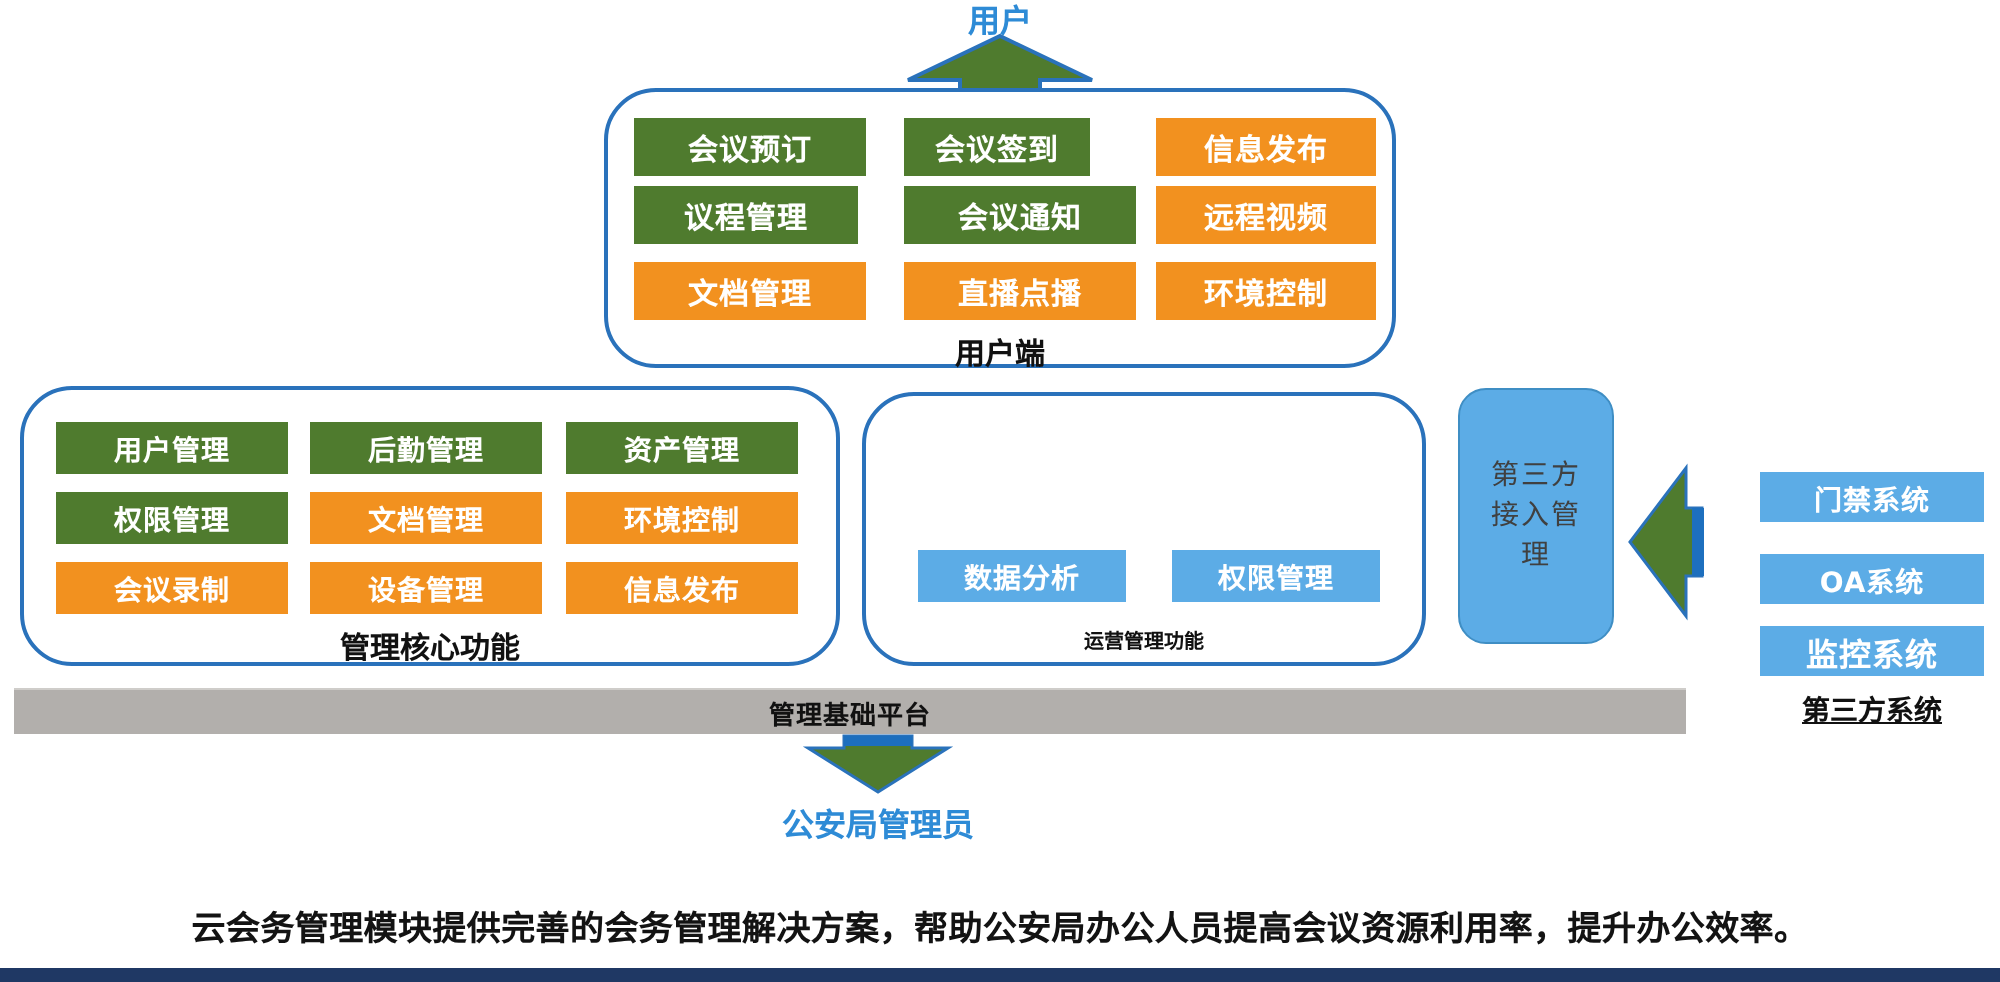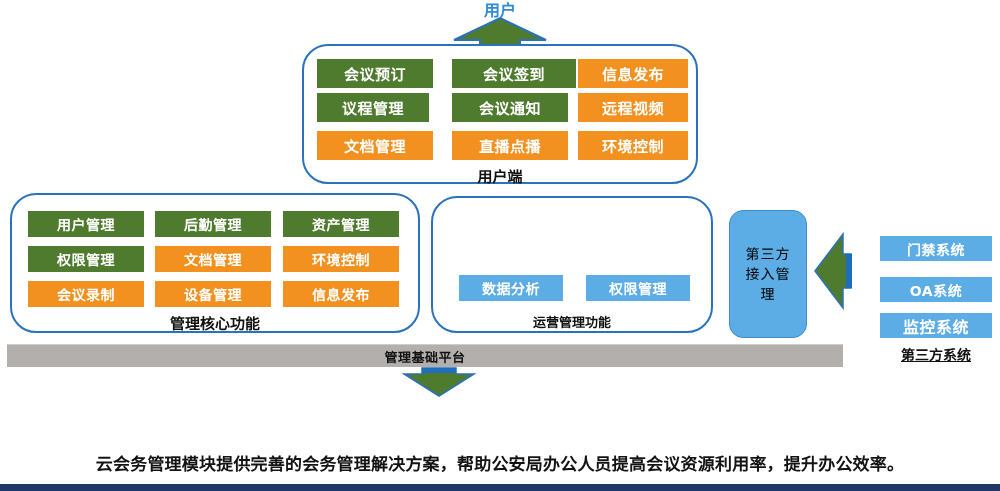--- a/index.html
+++ b/index.html
@@ -83,31 +83,31 @@
     font-weight: bold;
     font-size: 13px;
     color: #111111;
     letter-spacing: 0.5px;
   }
 
   
   #tp-access {
     position: absolute;
     left: 729px;
-    top: 210px;
+    top: 194px;
     width: 78px;
     height: 128px;
     background: #5cace6;
     border: 1px solid #3f8ec4;
     border-radius: 14px;
     display: flex;
     align-items: center;
     justify-content: center;
     text-align: center;
-    color: #000000;
+    color: #404040;
     font-size: 14px;
     line-height: 1.45;
     letter-spacing: 1px;
     box-sizing: border-box;
   }
 
   
   .arrow-svg { position: absolute; display: block; }
 
   
@@ -140,21 +140,21 @@
 
   <svg class="arrow-svg" style="left:452px; top:16px;" width="96" height="34" viewBox="0 0 96 34">
     <polygon points="48,2 94,24 68,24 68,33 28,33 28,24 2,24" fill="#4f7b2e" stroke="#2a72bb" stroke-width="2"></polygon>
     <rect x="28" y="28" width="40" height="6" fill="#1d6fbe"></rect>
   </svg>
 
   <div class="panel" style="left:302px; top:44px; width:396px; height:140px;">
   </div>
 
   <div class="chip green" style="left:317px; top:59px; width:116px; height:29px; font-size:15px;">会议预订</div>
-  <div class="chip green" style="left:452px; top:59px; width:124px; height:29px; font-size:15px;">会议签到</div>
+  <div class="chip green" style="left:452px; top:59px; width:93px; height:29px; font-size:15px;">会议签到</div>
   <div class="chip orange" style="left:578px; top:59px; width:110px; height:29px; font-size:15px;">信息发布</div>
 
   <div class="chip green" style="left:317px; top:93px; width:112px; height:29px; font-size:15px;">议程管理</div>
   <div class="chip green" style="left:452px; top:93px; width:116px; height:29px; font-size:15px;">会议通知</div>
   <div class="chip orange" style="left:578px; top:93px; width:110px; height:29px; font-size:15px;">远程视频</div>
 
   <div class="chip orange" style="left:317px; top:131px; width:116px; height:29px; font-size:15px;">文档管理</div>
   <div class="chip orange" style="left:452px; top:131px; width:116px; height:29px; font-size:15px;">直播点播</div>
   <div class="chip orange" style="left:578px; top:131px; width:110px; height:29px; font-size:15px;">环境控制</div>
 
@@ -176,21 +176,21 @@
   <div class="chip orange" style="left:283px; top:281px; width:116px; height:26px; font-size:14px;">信息发布</div>
 
   <div class="panel-caption" style="left:115px; top:312px; width:200px; font-size:15px;">管理核心功能</div>
 
   <div class="panel" style="left:431px; top:196px; width:282px; height:137px;">
   </div>
 
   <div class="chip blue" style="left:459px; top:275px; width:104px; height:26px; font-size:14px;">数据分析</div>
   <div class="chip blue" style="left:586px; top:275px; width:104px; height:26px; font-size:14px;">权限管理</div>
 
-  <div class="panel-caption" style="left:472px; top:312px; width:200px; font-size:13px;">运营管理功能</div>
+  <div class="panel-caption" style="left:472px; top:312px; width:200px; font-size:10px;">运营管理功能</div>
 
   <div id="tp-access">
     <div>
       <div>第三方</div>
       <div>接入管</div>
       <div>理</div>
     </div>
   </div>
 
   <svg class="arrow-svg" style="left:813px; top:230px;" width="40" height="82" viewBox="0 0 40 82">
@@ -206,18 +206,19 @@
 
   <div id="platform-bar">
     <span class="txt">管理基础平台</span>
   </div>
 
   <svg class="arrow-svg" style="left:400px; top:366px;" width="78" height="32" viewBox="0 0 78 32">
     <polygon points="39,30 74,8 56,8 56,2 22,2 22,8 4,8" fill="#4f7b2e" stroke="#2a72bb" stroke-width="1.5"></polygon>
     <rect x="22" y="2" width="34" height="5" fill="#1d6fbe"></rect>
   </svg>
 
+  <div class="actor-label" style="left:359px; top:399px; width:160px; font-size:16px;">公安局管理员</div>
 
   <div id="caption">云会务管理模块提供完善的会务管理解决方案，帮助公安局办公人员提高会议资源利用率，提升办公效率。</div>
 
   <div id="bottom-strip"></div>
 
 </div>
 
 </body></html>

